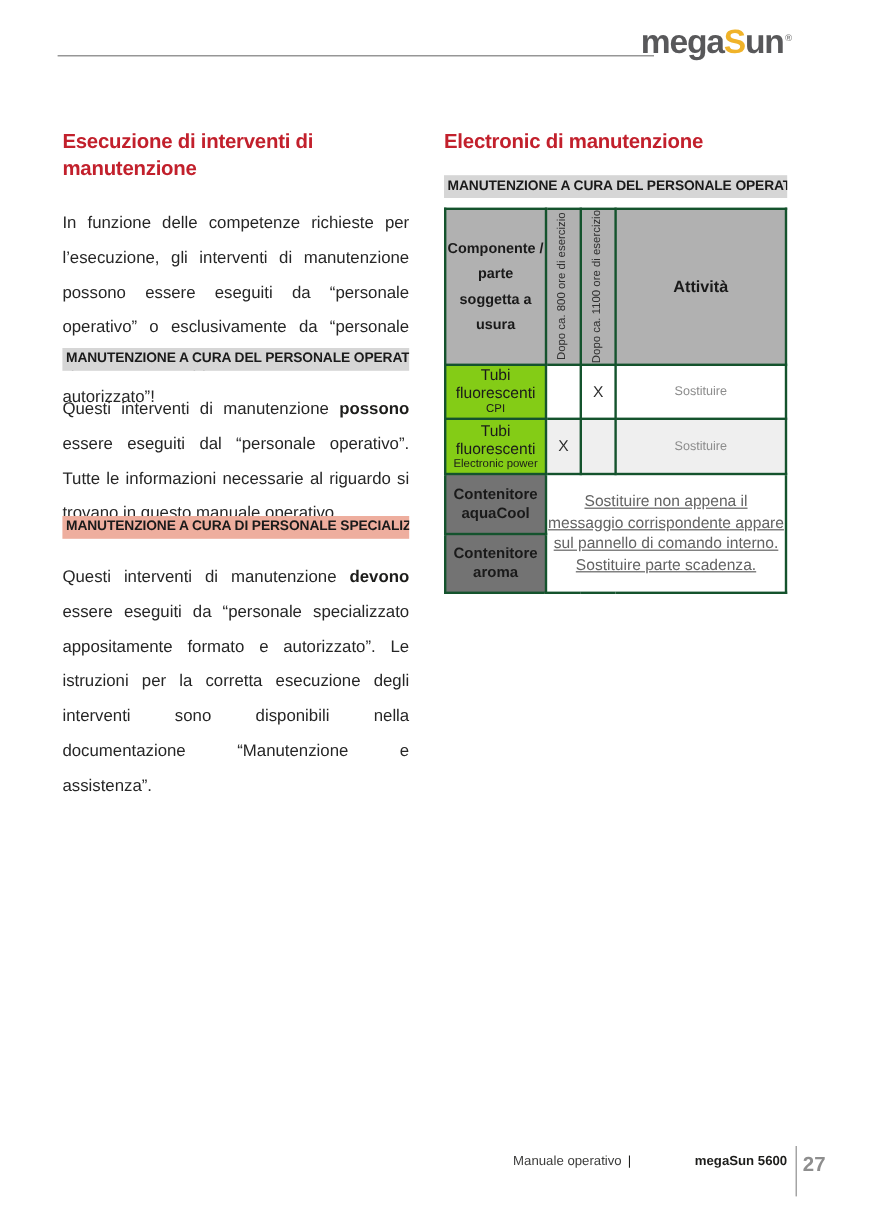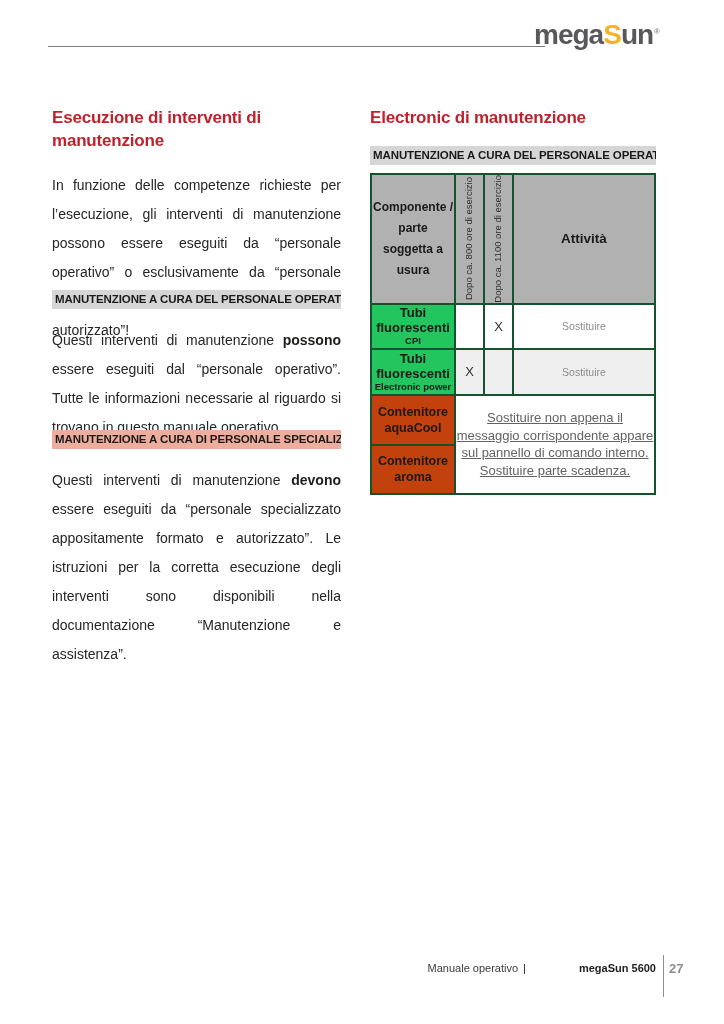--- a/index.html
+++ b/index.html
@@ -38,34 +38,34 @@
   col.c1{width:84px;} col.c2{width:29px;} col.c3{width:29px;} col.c4{width:142px;}
   .th-row{height:92px;background:#b1b1b1;}
   .th-comp{font-size:12px;font-weight:bold;line-height:21px;color:#1a1a1a;}
   .th-rot{font-size:9.5px;font-weight:normal;color:#2e2e2e;}
   .rot{writing-mode:vertical-rl;transform:rotate(180deg);line-height:1.3;margin:0 auto;text-align:center;letter-spacing:0;}
   .th-act{font-size:13.5px;font-weight:bold;color:#1a1a1a;}
   .row-a{height:45px;}
   .row-b{height:46px;}
   .row-c{height:50px;}
   .row-d{height:49px;}
-  .cell-comp{background:#22c55e;font-weight:bold;font-size:13px;line-height:15px;color:#1a1a1a;}
+  .cell-comp{background:#84cc16;font-weight:normal;font-size:13px;line-height:15px;color:#1a1a1a;}
   .cell-comp .sub{font-size:9.5px;line-height:12px;display:block;}
-  .cell-comp2{background:#c2410c;font-weight:bold;font-size:12.5px;line-height:16px;color:#1a1a1a;}
+  .cell-comp2{background:#737373;font-weight:bold;font-size:12.5px;line-height:16px;color:#1a1a1a;}
   .row-b td.shade{background:#efefef;}
   .xmark{font-size:13px;color:#2e2e2e;}
   .sost{font-size:10.5px;color:#8c8c8c;}
   .merged{font-size:13px;line-height:17.5px;color:#636363;text-align:center;text-decoration:underline;}
   .merged p{margin:0;}
   
   .footer-text{position:absolute;top:962px;right:68px;font-size:11px;color:#3c3c3b;white-space:nowrap;}
   .footer-text .bold{font-weight:bold;color:#1d1d1b;margin-left:48px;}
   .footer-text .pipe{margin:0 5px;color:#1d1d1b;}
   .footer-rule{position:absolute;left:663px;top:955px;width:1px;height:42px;background:#8e8e8e;}
-  .footer-page{position:absolute;left:669px;top:961px;font-size:13px;font-weight:bold;color:#8e8e8e;}
+  .footer-page{position:absolute;left:669px;top:961px;font-size:17px;font-weight:bold;color:#8e8e8e;}
 </style>
 </head>
 <body>
 
 <div class="header-rule"></div>
 <div class="logo"><span>mega</span><span class="accent">S</span><span>un</span><span class="reg">®</span></div>
 
 <div class="col col-left">
   <h1>Esecuzione di interventi di manutenzione</h1>
 

